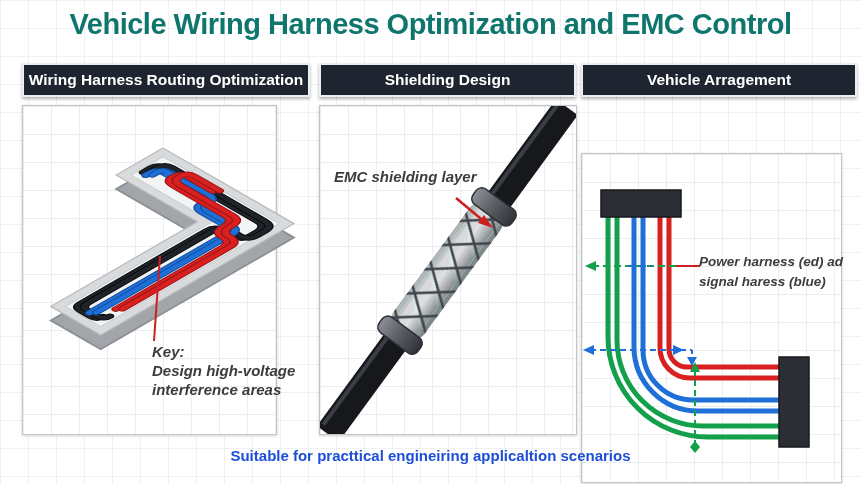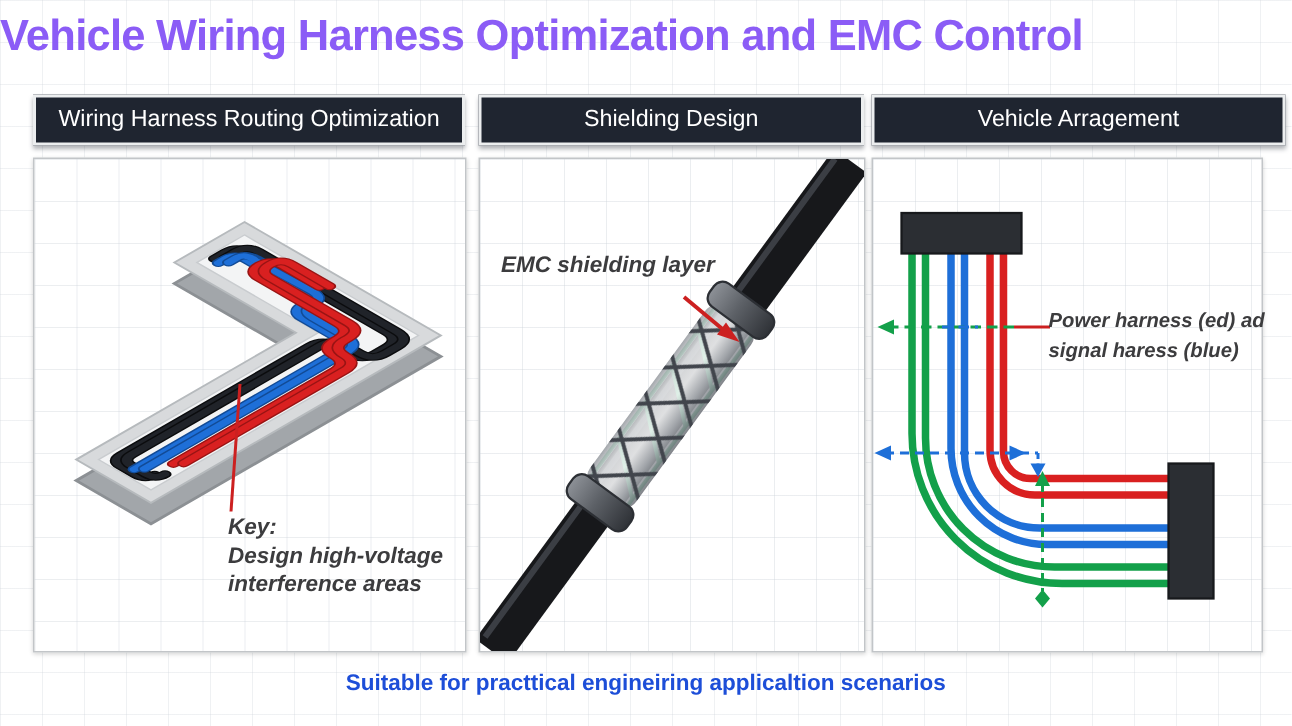--- a/index.html
+++ b/index.html
@@ -9,50 +9,50 @@
     font-family: "Liberation Sans", sans-serif;
     background-color: #ffffff;
     background-image:
       linear-gradient(rgba(203,209,216,0.30) 1px, transparent 1px),
       linear-gradient(90deg, rgba(203,209,216,0.30) 1px, transparent 1px);
     background-size: 28px 28px;
     overflow: hidden;
   }
   .title {
     position: absolute; top: 8px; left: 0; width: 100%;
-    text-align: left;
+    text-align: center;
     font-size: 29px; font-weight: 800; letter-spacing: -0.5px;
-    color: #8b5cf6;
+    color: #0f766e;
   }
   .bar {
     position: absolute; top: 63px; height: 34px;
     background: var(--header-bg);
     border: 2px solid #eceeef;
     box-shadow: 0 2px 3px rgba(30,35,45,0.35);
     display: flex; align-items: center; justify-content: center;
-    color: var(--header-text); font-size: 15.5px; font-weight: normal;
+    color: var(--header-text); font-size: 15.5px; font-weight: bold;
     white-space: nowrap;
   }
   .bar1 { left: 22px;  width: 288px; }
   .bar2 { left: 319px; width: 257px; }
   .bar3 { left: 581px; width: 276px; }
   .panel {
     position: absolute; top: 105px; height: 330px;
     background-color: #ffffff;
     background-image:
       linear-gradient(rgba(203,209,216,0.38) 1px, transparent 1px),
       linear-gradient(90deg, rgba(203,209,216,0.38) 1px, transparent 1px);
     background-size: 28px 28px;
     border: 1px solid var(--panel-border);
     box-shadow: 0 1px 3px rgba(0,0,0,0.18);
     font-style: italic;
   }
-  .panel1 { left: 22px;  width: 289px; }
+  .panel1 { left: 22px;  width: 255px; }
   .panel2 { left: 319px; width: 258px; }
-  .panel3 { left: 581px; width: 261px; }
+  .panel3 { left: 581px; width: 261px; margin-top: 48px; }
   .panel svg { position: absolute; top: 0; left: 0; }
   .note {
     position: absolute;
     color: var(--text-dark);
     font-weight: 600; line-height: 1.26;
     white-space: nowrap;
   }
   .key-note   { left: 129px; top: 237px; font-size: 15px; }
   .emc-label  { left: 14px;  top: 62px;  font-size: 15px; font-weight: 700; }
   .sep-note   { left: 117px; top: 98px;  font-size: 13.5px; line-height: 1.45; }

